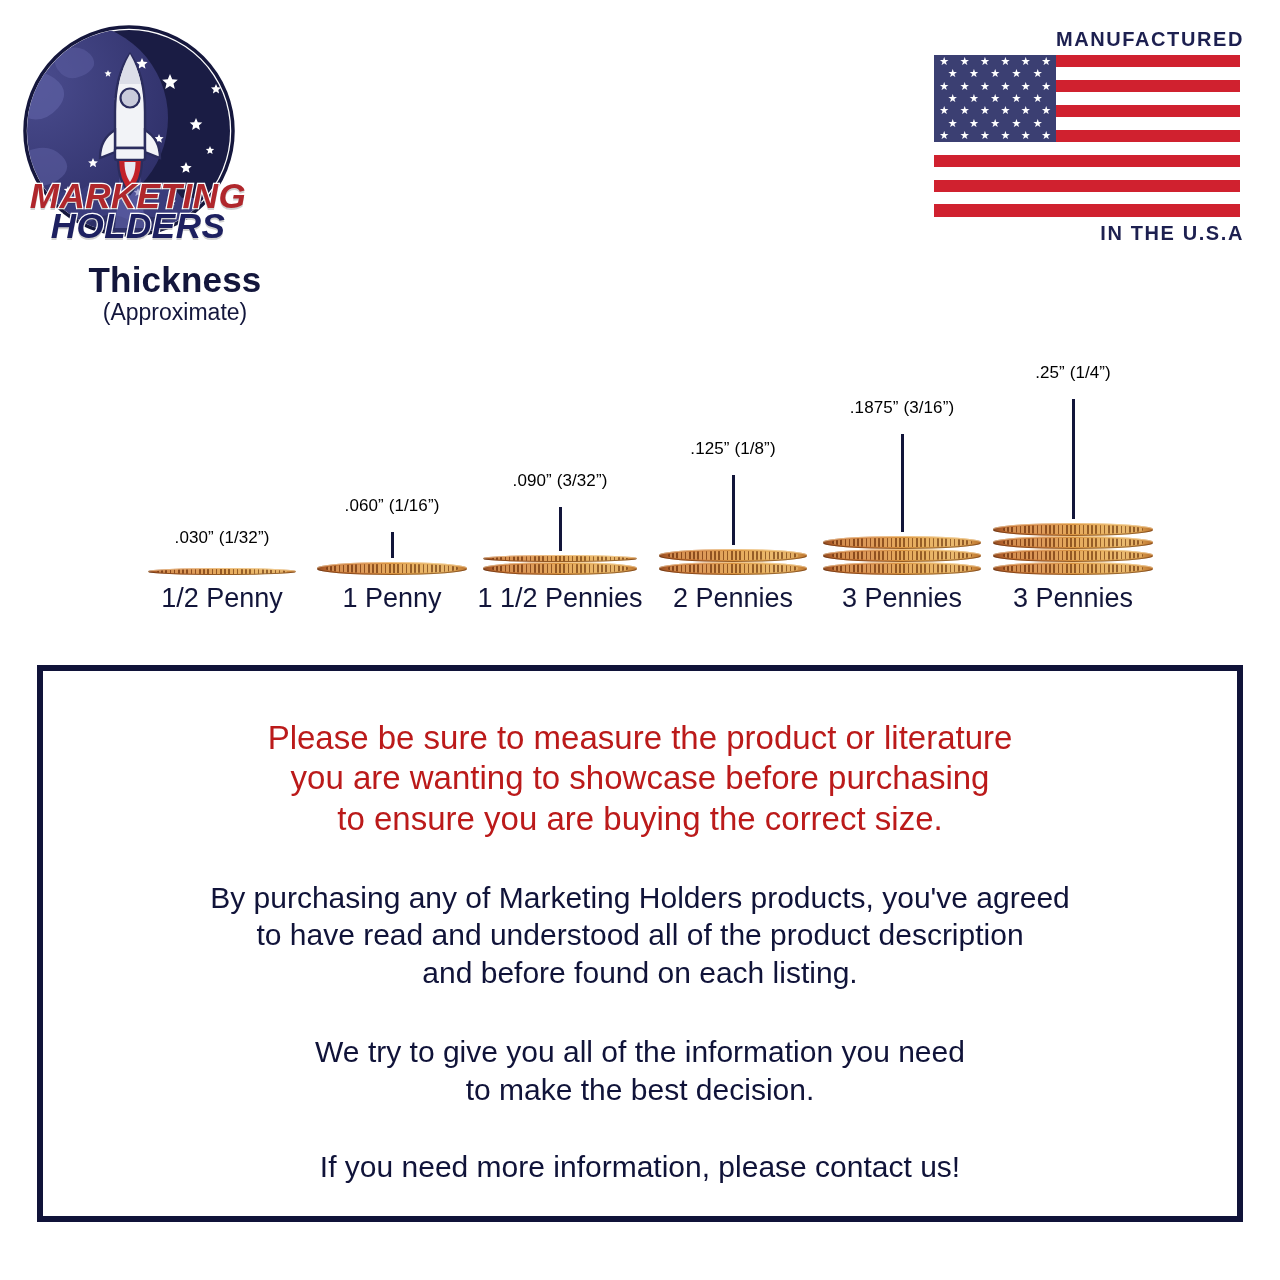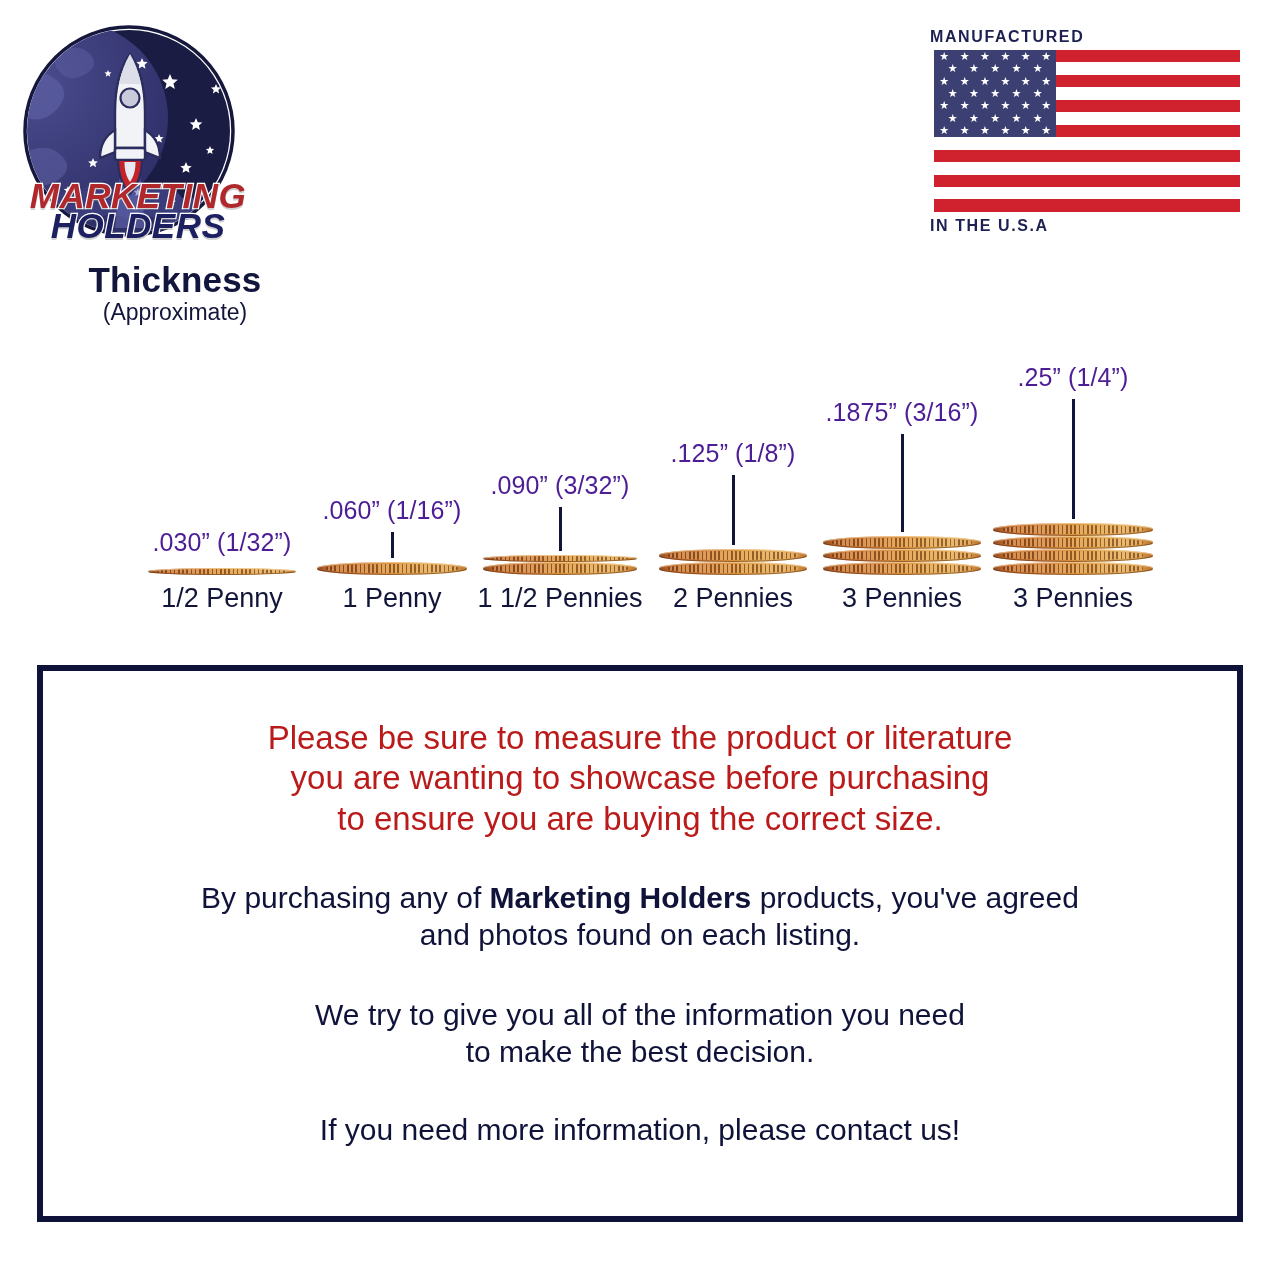--- a/index.html
+++ b/index.html
@@ -87,22 +87,22 @@
 
   
   #usa-block {
     position: absolute;
     left: 930px;
     top: 28px;
     width: 314px;
     height: 218px;
   }
   .usa-caption {
-    text-align: left;
-    font-size: 16px;
+    text-align: right;
+    font-size: 20px;
     font-weight: bold;
     color: #1d2050;
     letter-spacing: 1.6px;
   }
   #usa-top { margin-bottom: 4px; }
   #usa-bottom { margin-top: 5px; }
   #flag {
     position: relative;
     width: 306px;
     height: 162px;
@@ -146,22 +146,22 @@
   .coin-col {
     position: absolute;
     bottom: 0;
     text-align: center;
   }
   .coin-measure {
     position: absolute;
     left: 50%;
     transform: translateX(-50%);
     white-space: nowrap;
-    font-size: 25px;
-    color: #4c1d95;
+    font-size: 17px;
+    color: #000000;
     letter-spacing: 0.1px;
   }
   .leader-line {
     position: absolute;
     left: 50%;
     width: 3px;
     margin-left: -1.5px;
     background: #12153a;
   }
   .coin-stack {
@@ -247,21 +247,21 @@
   }
   #disc-red {
     color: #bb1a1a;
     font-size: 33px;
     line-height: 1.22;
     margin-top: 25px;
   }
   #disc-p2 { margin-top: 40px; }
   #disc-p3 { margin-top: 42px; }
   #disc-p4 { margin-top: 40px; }
-  .brand-bold { font-weight: bold; }
+  .brand-bold { font-weight: normal; }
 </style>
 </head>
 <body>
 
 <div id="logo-block">
   <svg id="logo-badge" viewBox="0 0 218 218">
     <defs>
       <clipPath id="badgeClip">
           <circle cx="109" cy="109" r="102"></circle>
         </clipPath>
@@ -481,21 +481,22 @@
   <div id="disclaimer-inner">
 
     <div class="disc-para" id="disc-red">
       <div>Please be sure to measure the product or literature</div>
       <div>you are wanting to showcase before purchasing</div>
       <div>to ensure you are buying the correct size.</div>
     </div>
 
     <div class="disc-para" id="disc-p2">
       <div><span>By purchasing any of </span><span class="brand-bold">Marketing Holders</span><span> products, you've agreed</span></div>
-      <div>and photos found on each listing.</div>
+      <div>to have read and understood all of the product description</div>
+      <div>and before found on each listing.</div>
     </div>
 
     <div class="disc-para" id="disc-p3">
       <div>We try to give you all of the information you need</div>
       <div>to make the best decision.</div>
     </div>
 
     <div class="disc-para" id="disc-p4">If you need more information, please contact us!</div>
   </div>
 </div>

